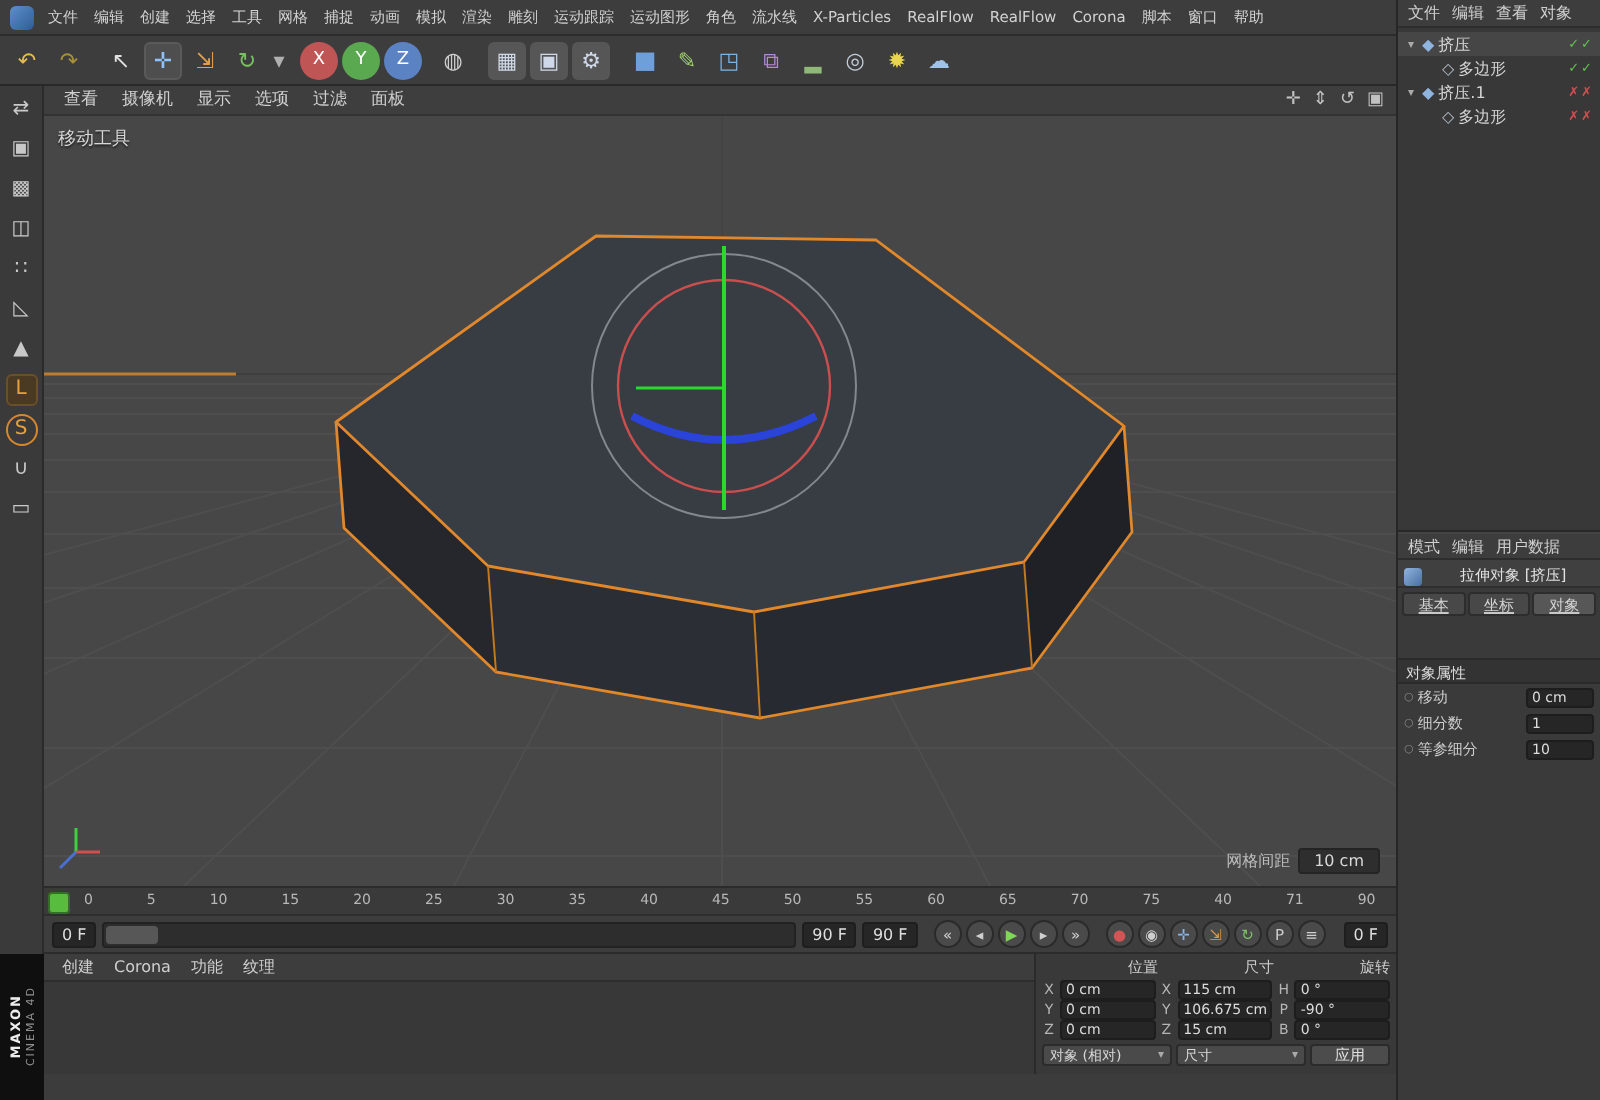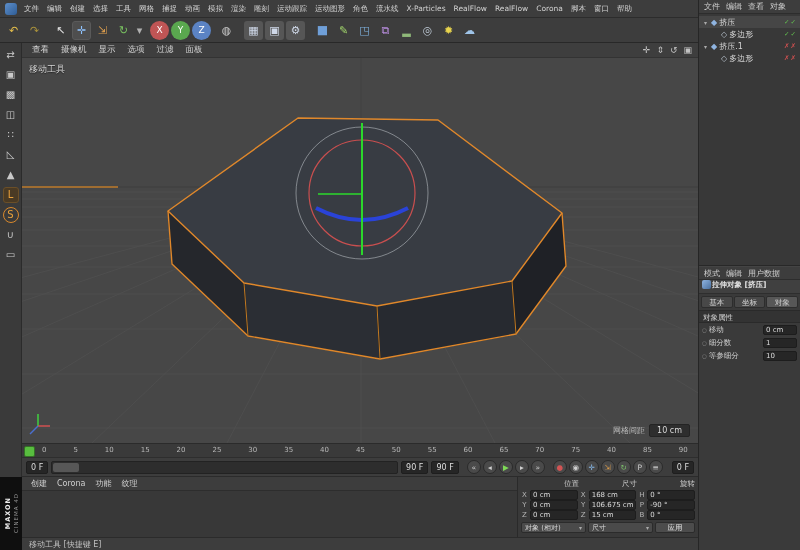--- a/index.html
+++ b/index.html
@@ -98,29 +98,29 @@
   .om-menu span{padding:0 3px;font-size:8px;color:#cfcfcf;white-space:nowrap;}
   .om-body{height:252px;background:#383838;border-bottom:1px solid #282828;padding-top:2px;flex:0 0 auto;overflow:hidden;}
   .om-row{display:flex;align-items:center;height:12px;font-size:8px;gap:2px;color:#d4d4d4;white-space:nowrap;}
   .om-row .exp{width:7px;font-size:6px;color:#aaa;text-align:center;flex:0 0 auto;}
   .om-row .oicon{font-size:8px;flex:0 0 auto;}
   .om-row .oname{overflow:hidden;}
   .om-row .ocheck{margin-left:auto;padding-right:3px;font-size:6.5px;letter-spacing:1px;flex:0 0 auto;}
   .attr-menu{height:14px;background:#3d3d3d;border-top:1px solid #444;border-bottom:1px solid #2d2d2d;
              display:flex;align-items:center;padding:0 2px;flex:0 0 auto;}
   .attr-menu span{padding:0 3px;font-size:8px;color:#cfcfcf;white-space:nowrap;}
-  .attr-title{height:14px;background:#404040;border-bottom:1px solid #2e2e2e;display:flex;align-items:flex-start;
-              gap:1px;padding:0 3px;font-size:7.5px;color:#e0e0e0;white-space:nowrap;overflow:hidden;flex:0 0 auto;font-weight:bold;}
+  .attr-title{height:14px;background:#404040;border-bottom:1px solid #2e2e2e;display:flex;align-items:flex-end;
+              gap:19px;padding:0 3px;font-size:7.5px;color:#e0e0e0;white-space:nowrap;overflow:hidden;flex:0 0 auto;}
   .attr-title .ticon{width:9px;height:9px;border-radius:2px;background:linear-gradient(135deg,#8fb4e0,#4a6f9e);flex:0 0 auto;}
-  .attr-tabs{display:flex;gap:1px;padding:2px 2px;flex:0 0 auto;}
+  .attr-tabs{display:flex;gap:1px;padding:2px 2px;flex:0 0 auto;text-decoration:underline;}
   .tab{flex:1;height:12px;line-height:11px;text-align:center;background:#484848;border:1px solid #2d2d2d;
        border-radius:2px;font-size:7.5px;color:#d5d5d5;overflow:hidden;white-space:nowrap;}
   .tab:last-child{background:#575757;}
   .attr-section{height:13px;line-height:13px;background:#333;border-top:1px solid #2a2a2a;border-bottom:1px solid #2a2a2a;
-                padding-left:4px;font-size:7.5px;color:#dadada;flex:0 0 auto;}
+                padding-left:4px;font-size:7.5px;color:#dadada;flex:0 0 auto;margin-top:19px;}
   .prop-row{display:flex;align-items:center;height:13px;padding:0 3px;gap:2px;font-size:7.5px;color:#cdcdcd;flex:0 0 auto;}
   .prop-row::before{content:"○";font-size:5.5px;color:#8f8f8f;}
   .plabel{flex:1;white-space:nowrap;overflow:hidden;}
   .pfield{width:34px;height:10px;line-height:9px;background:#262626;border:1px solid #1d1d1d;border-radius:2px;
           font-size:7px;color:#dcdcdc;padding:0 2px;flex:0 0 auto;}
   .pcheck{width:9px;height:9px;background:#262626;border:1px solid #1d1d1d;border-radius:2px;flex:0 0 auto;}
   .attr-fill{flex:1;background:#3a3a3a;}
 </style>
 </head>
 <body>
@@ -298,21 +298,21 @@
         <span class="tick">35</span>
         <span class="tick">40</span>
         <span class="tick">45</span>
         <span class="tick">50</span>
         <span class="tick">55</span>
         <span class="tick">60</span>
         <span class="tick">65</span>
         <span class="tick">70</span>
         <span class="tick">75</span>
         <span class="tick">40</span>
-        <span class="tick">85</span>
+        <span class="tick">71</span>
         <span class="tick">90</span>
       </div>
     <div class="tmarker"></div>
   </div>
 
   <div class="transport">
     <span class="tfield">0 F</span>
     <div class="tslider">
         <div class="thandle"></div>
       </div>
@@ -355,21 +355,21 @@
     <span class="chead">位置</span>
         <span class="chead">尺寸</span>
         <span class="chead">旋转</span>
       </div>
     <div>
 
         <div class="coord-row">
           <span class="clab">X</span>
           <span class="cfield">0 cm</span>
           <span class="clab">X</span>
-          <span class="cfield">168 cm</span>
+          <span class="cfield">115 cm</span>
           <span class="clab">H</span>
           <span class="cfield">0 °</span>
         </div>
 
         <div class="coord-row">
           <span class="clab">Y</span>
           <span class="cfield">0 cm</span>
           <span class="clab">Y</span>
           <span class="cfield">106.675 cm</span>
           <span class="clab">P</span>
@@ -391,23 +391,20 @@
           <span class="car">▾</span>
         </span>
       <span class="csel">
           <span>尺寸</span>
           <span class="car">▾</span>
         </span>
       <span class="cbtn">应用</span>
     </div>
   </div>
 
-  <div class="statusbar">
-    <span>移动工具 [快捷键 E]</span>
-  </div>
 
   <div class="maxon">
     <span class="m1">MAXON</span>
     <span class="m2">CINEMA 4D</span>
   </div>
 
   <div class="rightpanel">
     <div class="om-menu">
 
     <span>文件</span>

